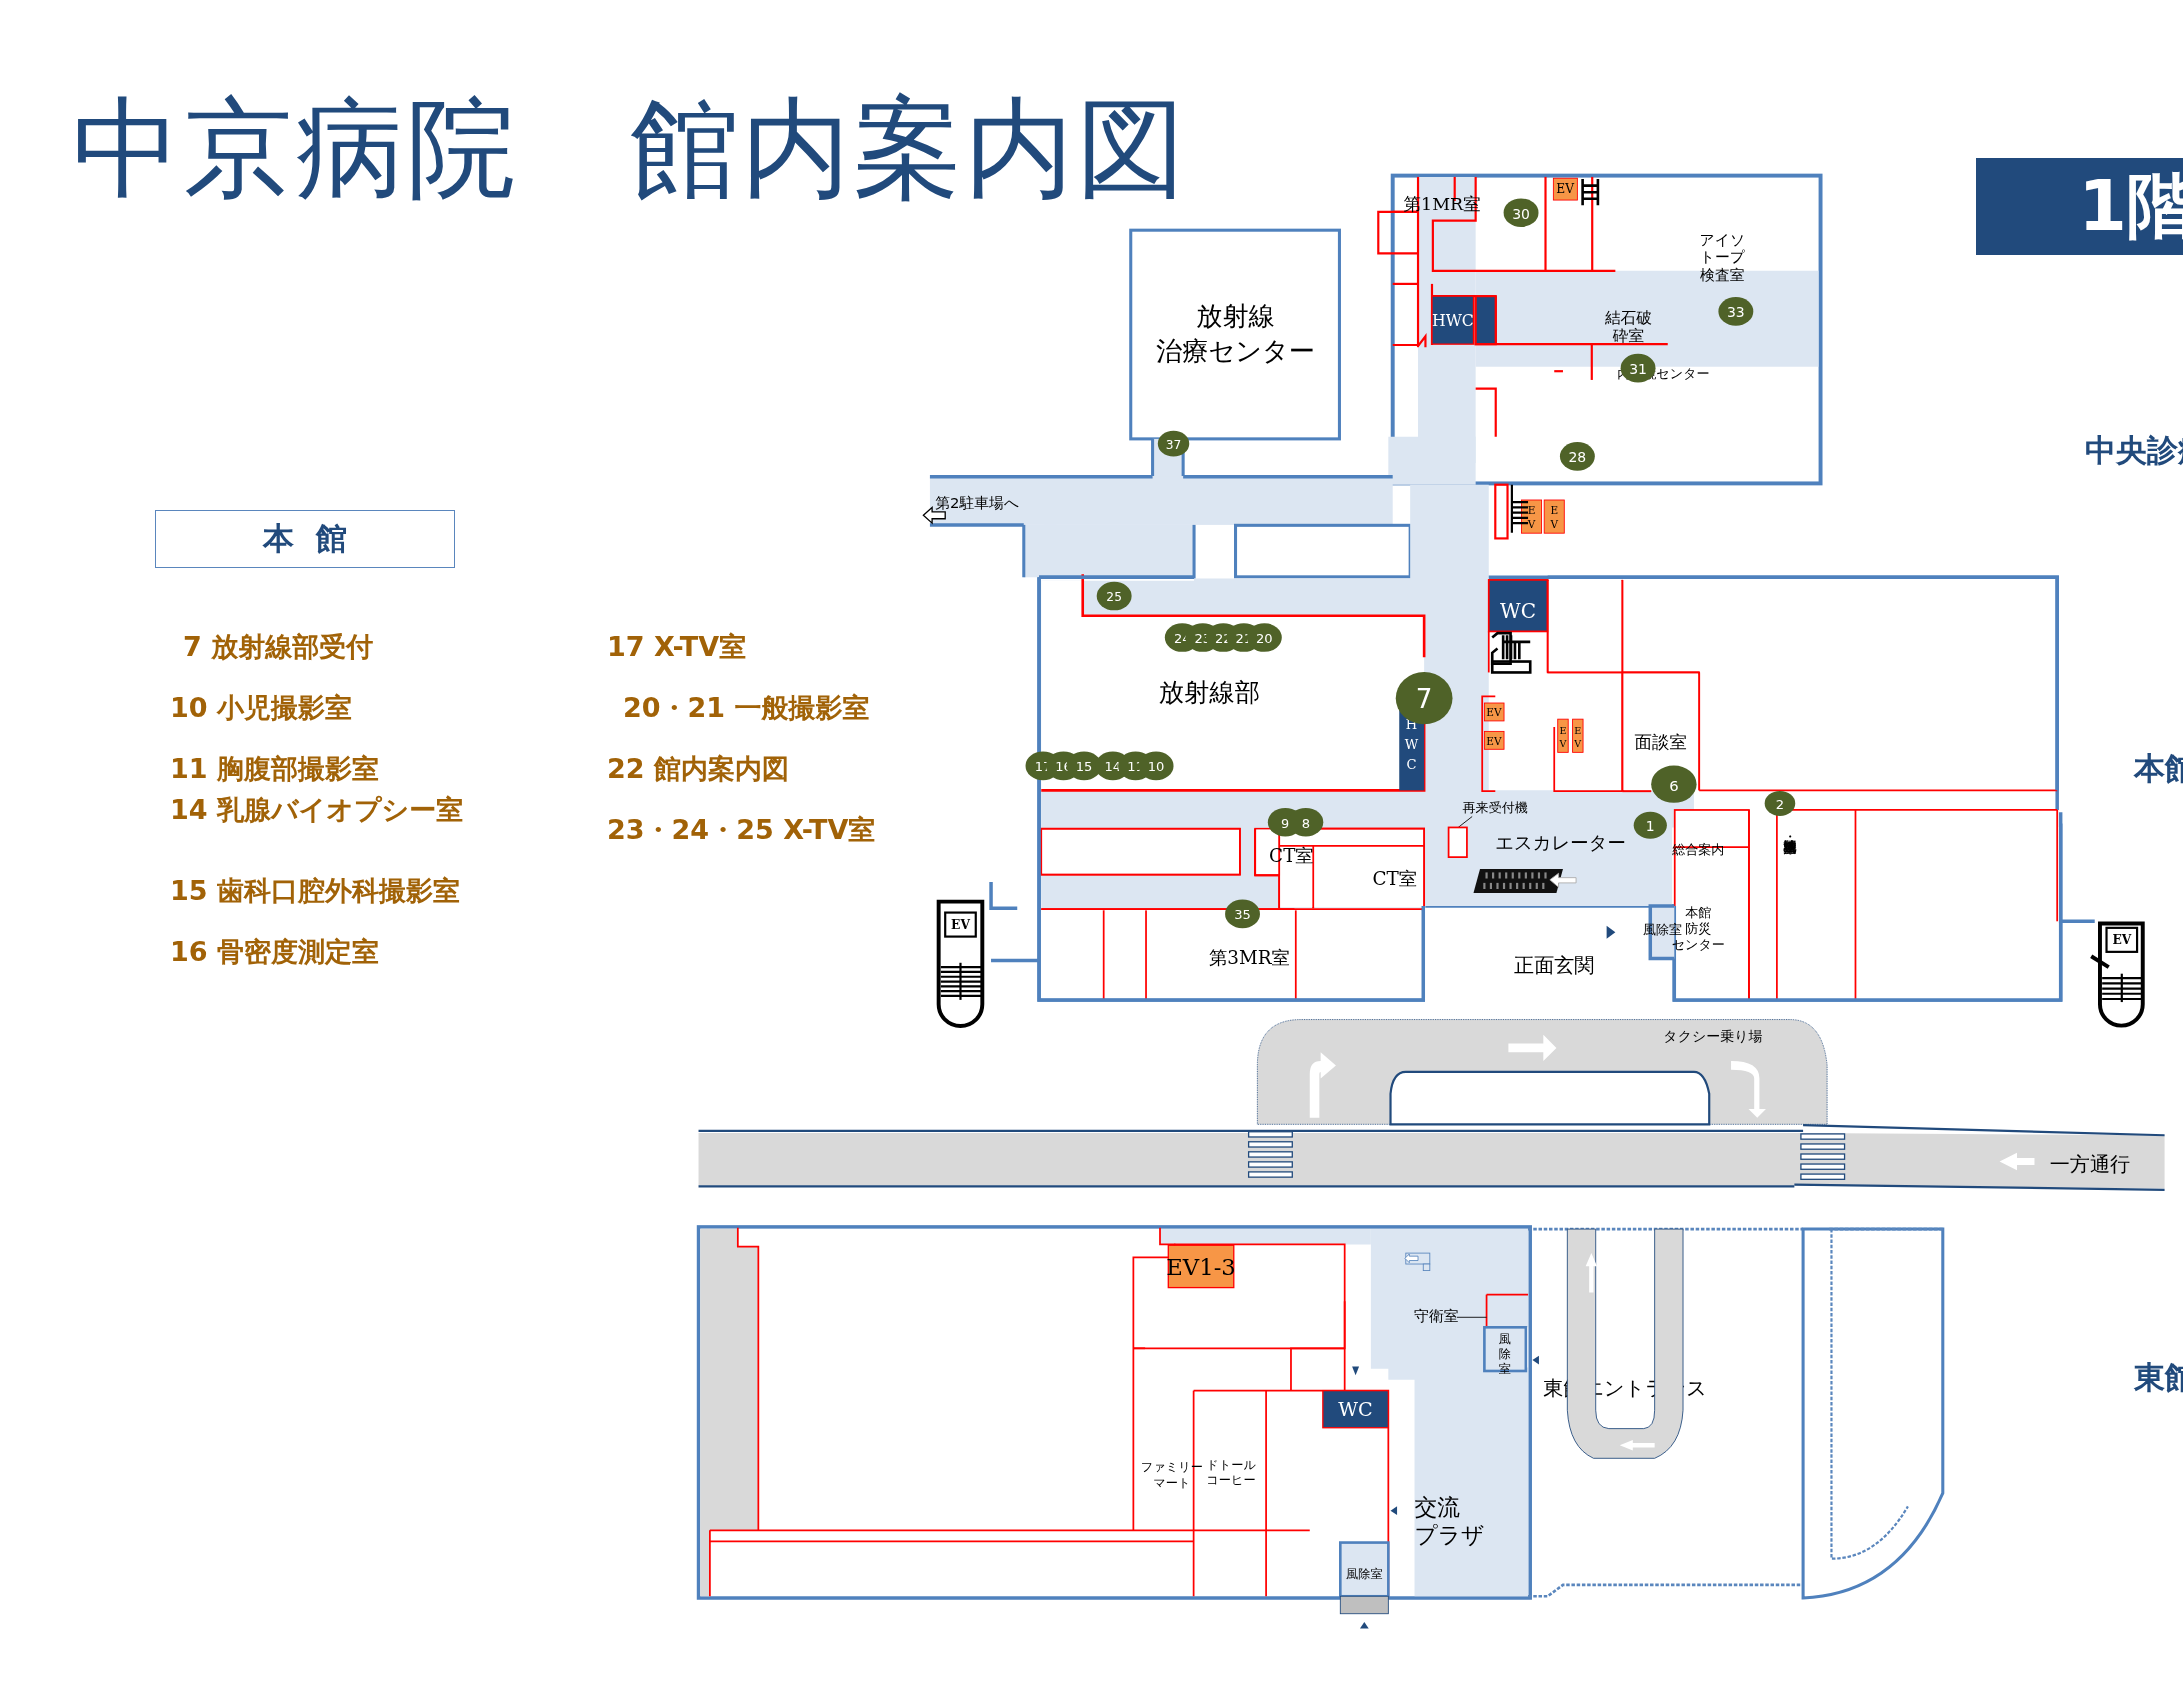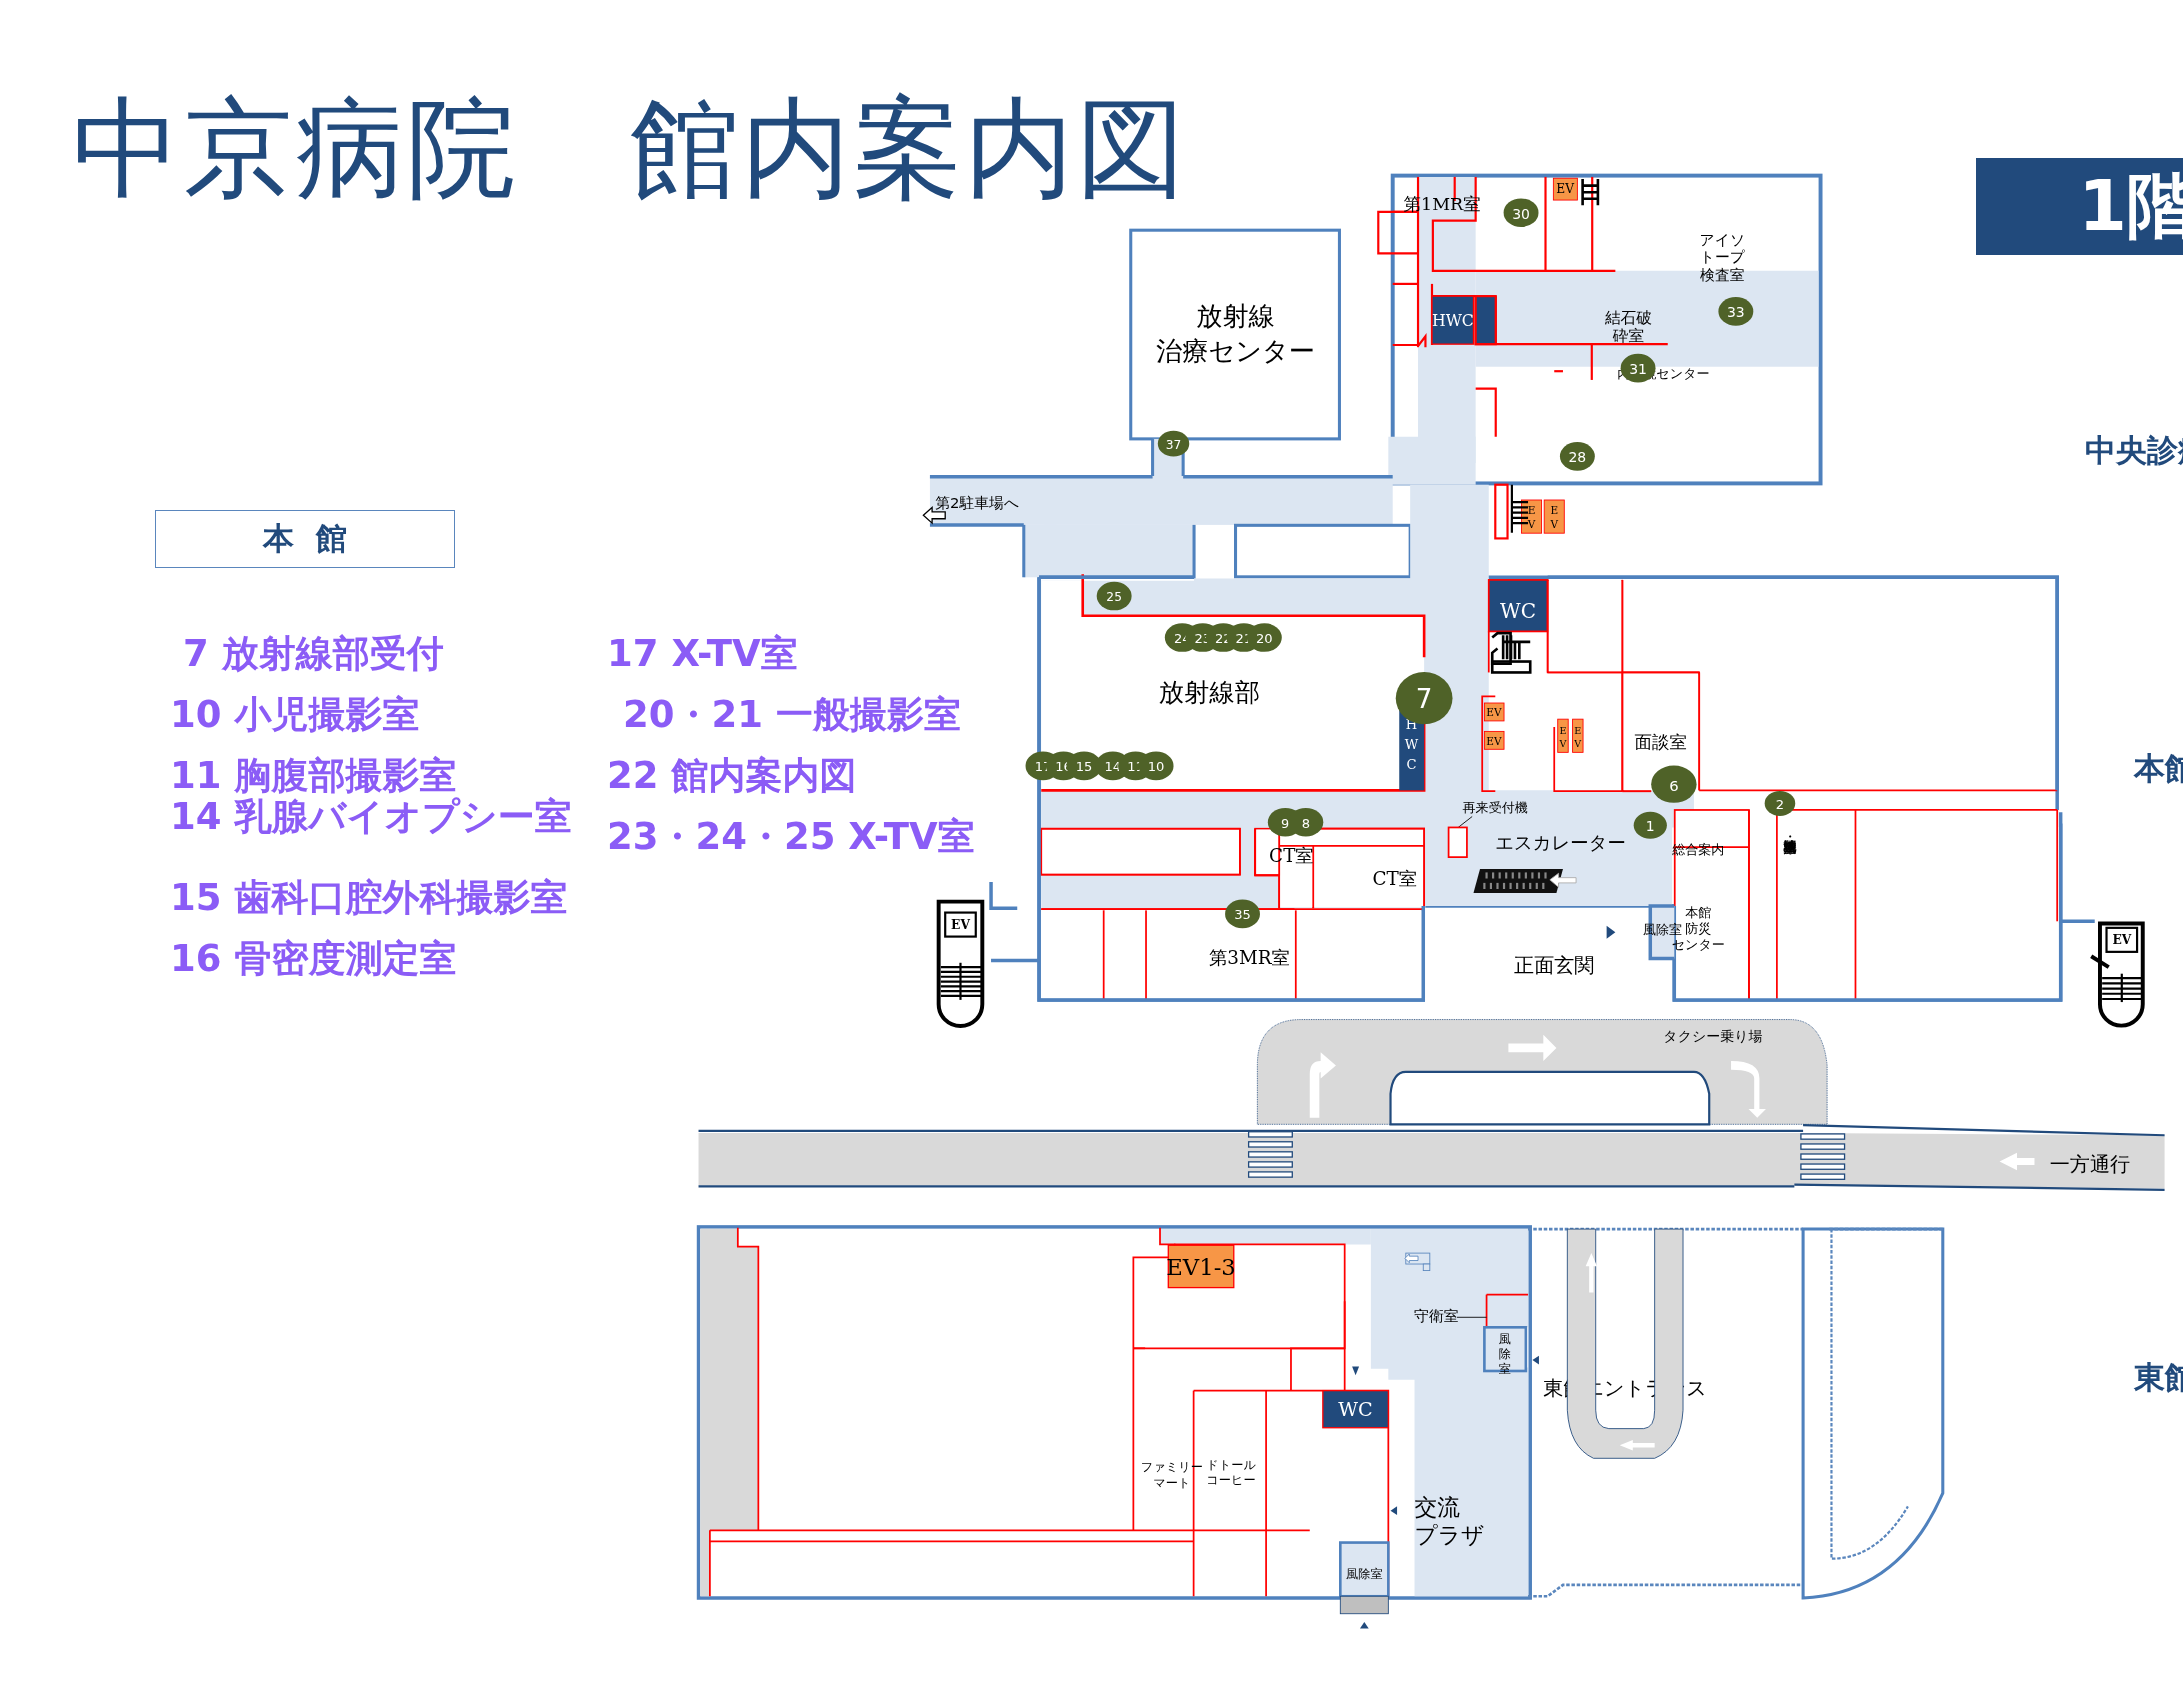--- a/index.html
+++ b/index.html
@@ -7,21 +7,21 @@
          font-family:"DejaVu Sans", sans-serif; }
   .title { position:absolute; left:72px; top:76px; font-size:109px; font-weight:normal;
            color:#214a7c; letter-spacing:2.6px; font-family:"DejaVu Sans", sans-serif; white-space:pre; }
   .floor-badge { position:absolute; left:1976px; top:158px; width:323px; height:97px;
            background:#214a7c; color:#fff; font-size:70px; font-weight:bold;
            display:flex; align-items:center; justify-content:center; }
   .bldg-label { position:absolute; color:#214a7c; font-size:31px; font-weight:bold; white-space:nowrap; }
   .legend-box { position:absolute; left:155px; top:510px; width:300px; height:58px;
            border:1.7px solid #5a86bd; box-sizing:border-box; display:flex; align-items:center;
            justify-content:center; color:#214a7c; font-size:31px; font-weight:bold; letter-spacing:22px; padding-left:22px; }
-  .legend-item { position:absolute; color:#8b5cf6; font-size:37px; font-weight:bold; white-space:nowrap; }
+  .legend-item { position:absolute; color:#a16207; font-size:27px; font-weight:bold; white-space:nowrap; }
   svg.map { position:absolute; left:0; top:0; }
   .t { font-family:"DejaVu Serif", serif; fill:#000; }
   .ts { font-family:"DejaVu Sans", sans-serif; fill:#000; }
   .badge-t { font-family:"DejaVu Sans", sans-serif; fill:#fff; text-anchor:middle; dominant-baseline:central; }
   .wc-t { font-family:"DejaVu Serif", serif; fill:#fff; text-anchor:middle; dominant-baseline:central; }
   .ev-t { font-family:"DejaVu Serif", serif; fill:#000; text-anchor:middle; dominant-baseline:central; }
 </style>
 </head>
 <body>
 

